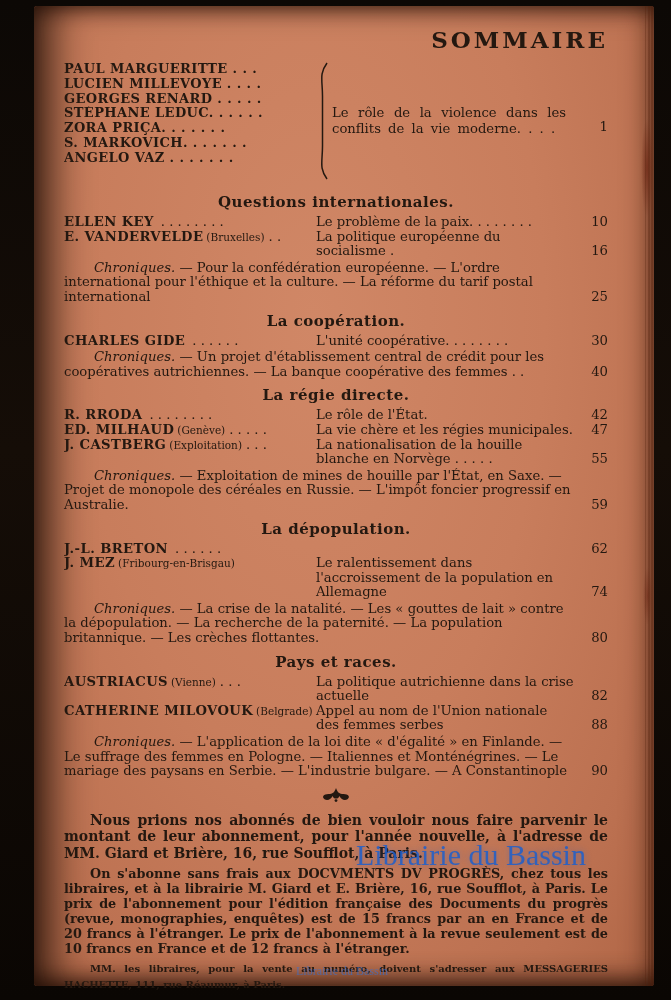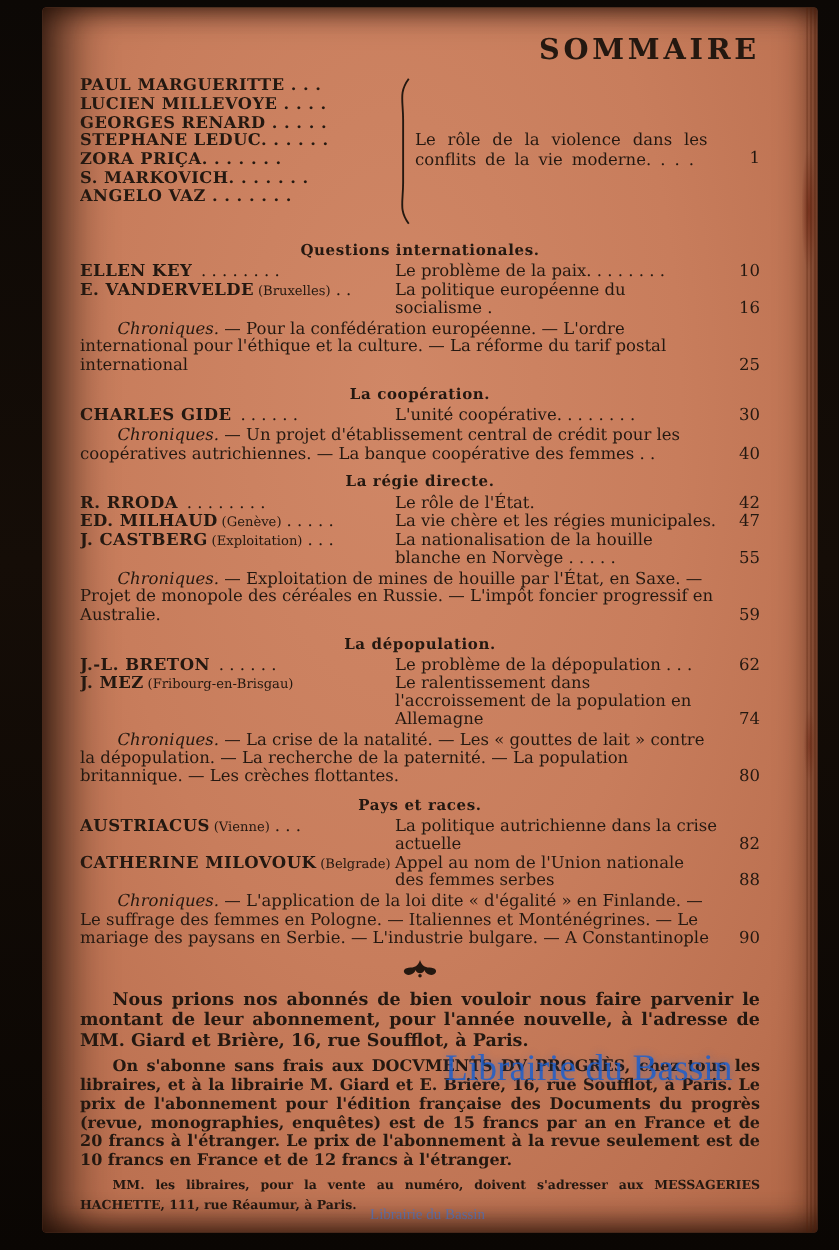--- a/index.html
+++ b/index.html
@@ -25,21 +25,21 @@
   .title{text-align:right;font-size:23px;font-weight:700;letter-spacing:3px;margin:2px 0 9px 0;}
 
   .lead{display:flex;margin-bottom:13px;}
   .lead-authors{width:248px;}
   .lead-authors .al{font-size:13px;line-height:14.8px;font-weight:700;letter-spacing:0.4px;white-space:nowrap;overflow:hidden;}
   .lead-brace{width:20px;display:flex;align-items:center;justify-content:center;}
   .lead-right{flex:1;position:relative;display:flex;align-items:center;}
   .lead-title{width:234px;font-size:13.2px;line-height:16px;text-align:justify;word-spacing:3px;}
   .lead-pg{position:absolute;right:0;top:50%;transform:translateY(-2px);font-size:13.2px;}
 
-  .sec-heading{text-align:center;font-weight:700;font-size:12px;letter-spacing:0.5px;margin:7px 0 4px 0;}
+  .sec-heading{text-align:center;font-weight:700;font-size:15px;letter-spacing:0.5px;margin:7px 0 4px 0;}
 
   .entry{position:relative;padding-left:252px;padding-right:34px;font-size:13.2px;line-height:14.6px;min-height:14.6px;}
   .entry .author{position:absolute;left:0;top:0;width:248px;white-space:nowrap;overflow:hidden;}
   .entry .an{font-weight:700;letter-spacing:0.4px;}
   .entry .note{font-size:10.5px;margin-left:3px;}
   .entry .dots{margin-left:4px;}
   .pg{position:absolute;right:0;bottom:0;font-size:13.2px;}
 
   .chron{position:relative;padding-right:34px;font-size:13.2px;line-height:14.6px;text-indent:30px;margin:2px 0 2px 0;}
   .chron-lead{font-style:italic;}
@@ -139,21 +139,20 @@
         <div class="chron">
           <span class="chron-lead">Chroniques.</span> <span class="chron-text">— Exploitation de mines de houille par l'État, en Saxe. — Projet de monopole des céréales en Russie. — L'impôt foncier progressif en Australie.</span>
           <span class="pg">59</span>
         </div>
       </div>
 
       <div class="section">
         <div class="sec-heading">La dépopulation.</div>
         <div class="entry">
           <span class="author"><span class="an">J.-L. BRETON</span><span class="note"></span><span class="dots">. . . . . .</span></span>
-          <span class="desc">Le problème de la dépopulation . . .</span>
           <span class="pg">62</span>
         </div>
         <div class="entry">
           <span class="author"><span class="an">J. MEZ</span><span class="note">(Fribourg-en-Brisgau)</span><span class="dots"></span></span>
           <span class="desc">Le ralentissement dans l'accroissement de la population en Allemagne</span>
           <span class="pg">74</span>
         </div>
         <div class="chron">
           <span class="chron-lead">Chroniques.</span> <span class="chron-text">— La crise de la natalité. — Les « gouttes de lait » contre la dépopulation. — La recherche de la paternité. — La population britannique. — Les crèches flottantes.</span>
           <span class="pg">80</span>

